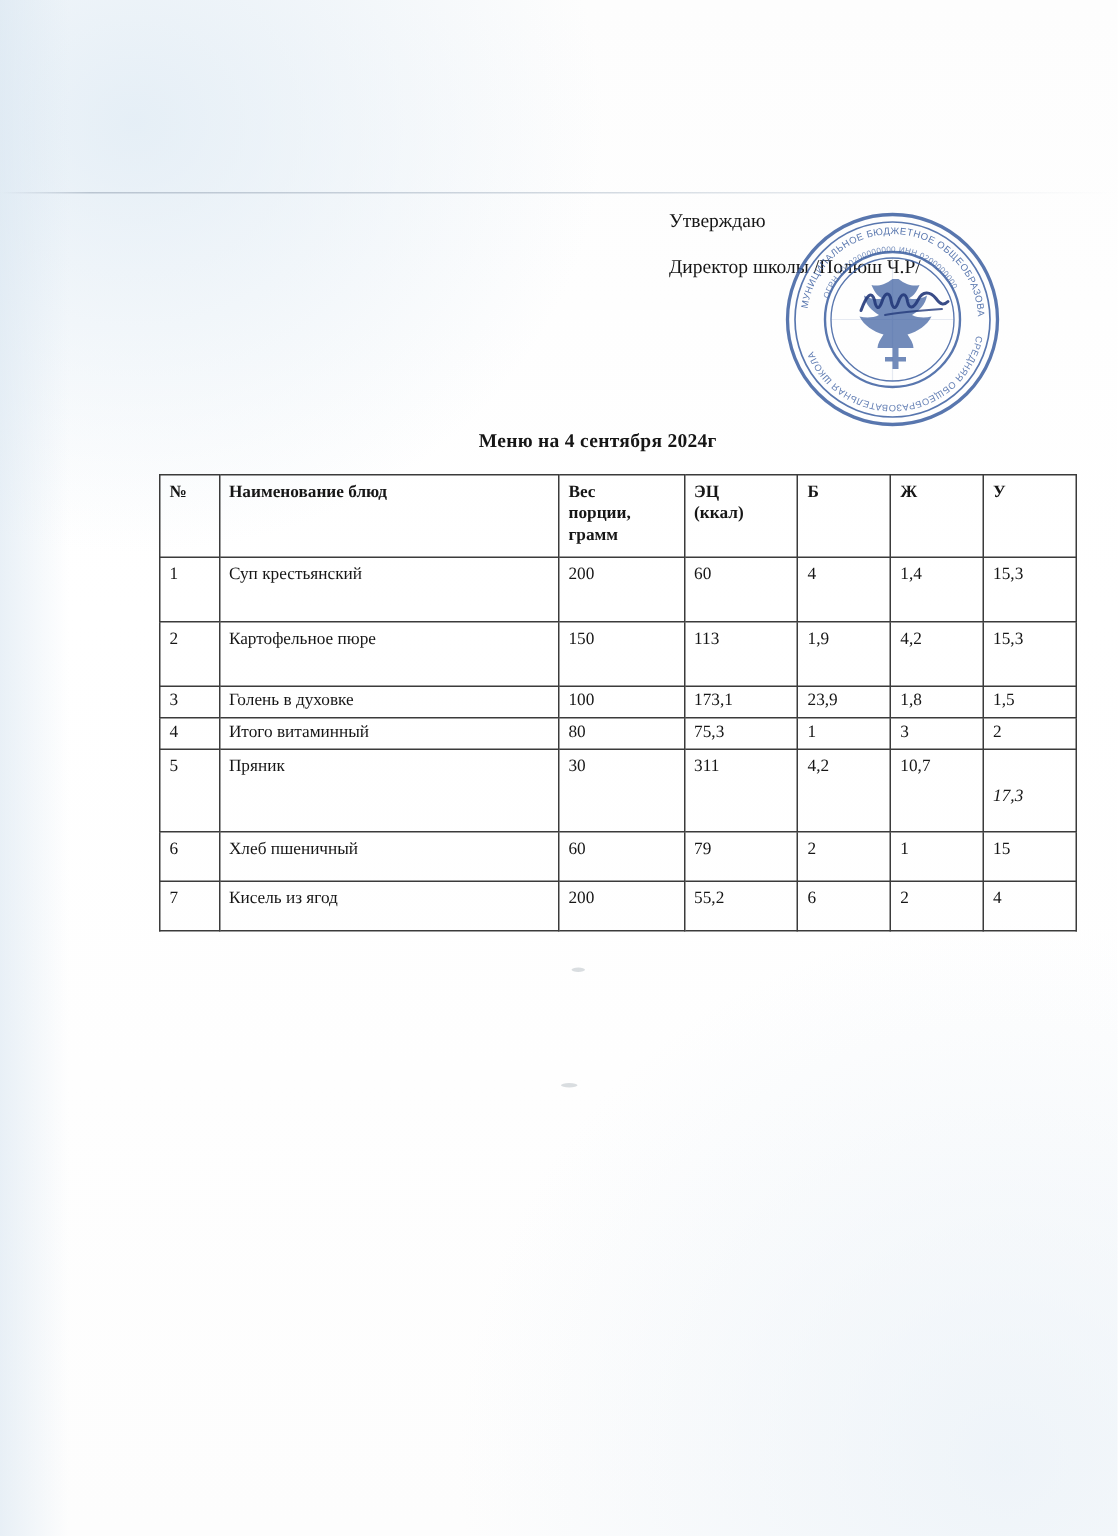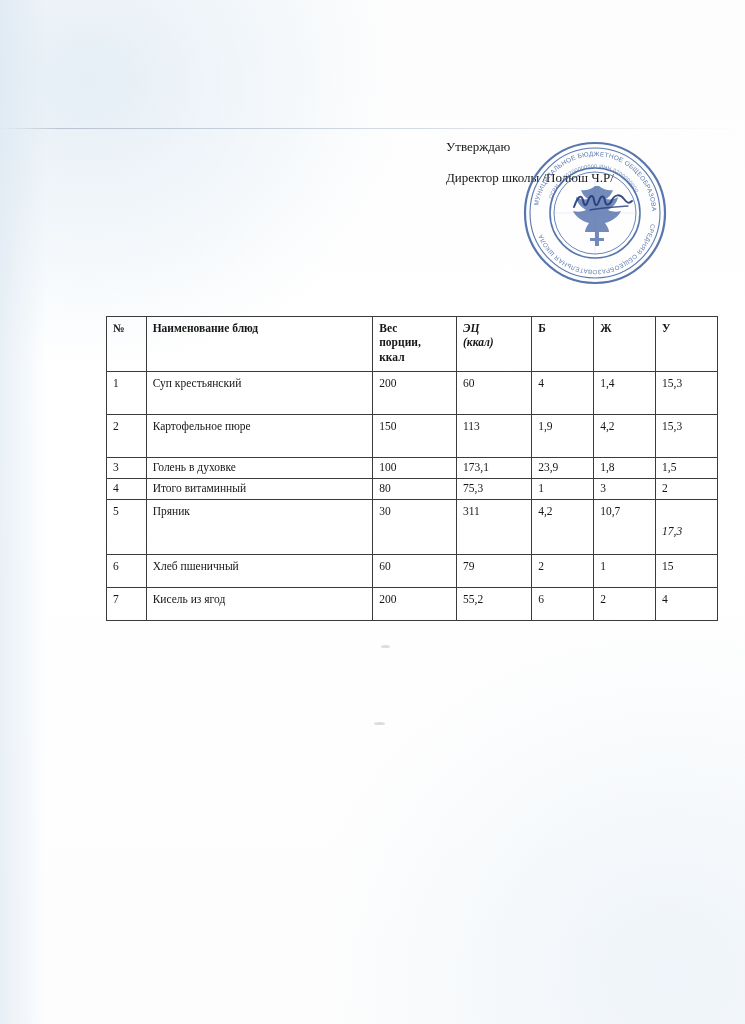--- a/index.html
+++ b/index.html
@@ -109,21 +109,21 @@
     text-align: left;
     line-height: 1.25;
   }
   .menu-table thead td {
     font-weight: bold;
     font-size: 11.5px;
   }
   .col-num    { width: 32px; }
   .col-name   { width: 252px; }
   .col-weight { width: 80px; }
-  .col-kcal   { width: 72px; font-style: italic; }
+  .col-kcal   { width: 72px; }
   .col-b      { width: 58px; }
   .col-zh     { width: 58px; }
   .col-u      { width: 58px; }
 
   .r-tall td { height: 34px; }
   .r-short td { height: 16px; padding-top: 2px; padding-bottom: 2px; }
   .r-med td { height: 24px; }
   .r-pryanik td { height: 46px; }
   .r-total td { font-weight: bold; height: 28px; }
   .r-total td.plain { font-weight: normal; }
@@ -182,30 +182,33 @@
     </svg>
   </div>
 
   <div class="signature">
     <svg width="62" height="22" viewBox="0 0 62 22" xmlns="http://www.w3.org/2000/svg">
       <path d="M2 17 C6 6 9 4 11 10 C12 16 14 17 16 11 C18 5 21 4 22 10 C23 16 25 17 27 11 C29 5 32 5 33 11 C34 16 37 16 40 10 C43 4 48 4 52 9 C55 13 57 14 60 11" fill="none" stroke="#23397a" stroke-width="2" stroke-linecap="round" stroke-opacity="0.9"></path>
       <path d="M18 20 C28 18 42 17 56 16" fill="none" stroke="#23397a" stroke-width="1.3" stroke-linecap="round" stroke-opacity="0.8"></path>
     </svg>
   </div>
 
+  <div class="menu-title">
+    <span class="inner">Меню на 4 сентября 2024г</span>
+  </div>
 
   <table class="menu-table">
     <thead>
       <tr class="head-tall">
         <td class="col-num">№</td>
         <td class="col-name">Наименование блюд</td>
         <td class="col-weight">
           <span>Вес</span><br>
           <span>порции,</span><br>
-          <span>ккал</span>
+          <span>грамм</span>
         </td>
         <td class="col-kcal">
           <span>ЭЦ</span><br>
           <span>(ккал)</span>
         </td>
         <td class="col-b">Б</td>
         <td class="col-zh">Ж</td>
         <td class="col-u">У</td>
       </tr>
     </thead>

